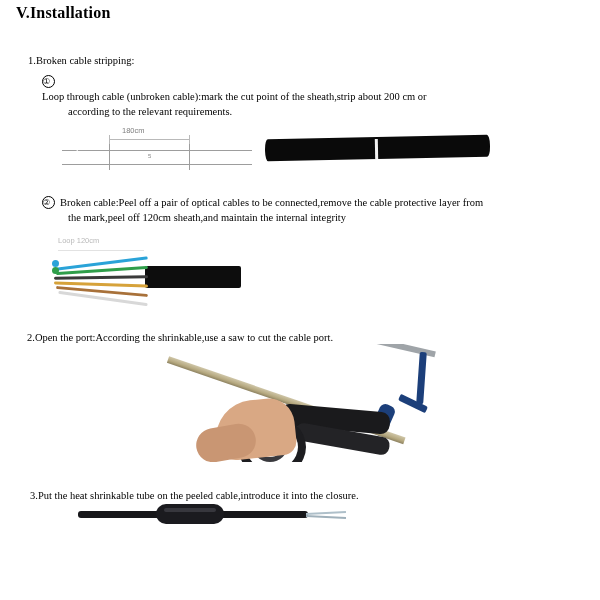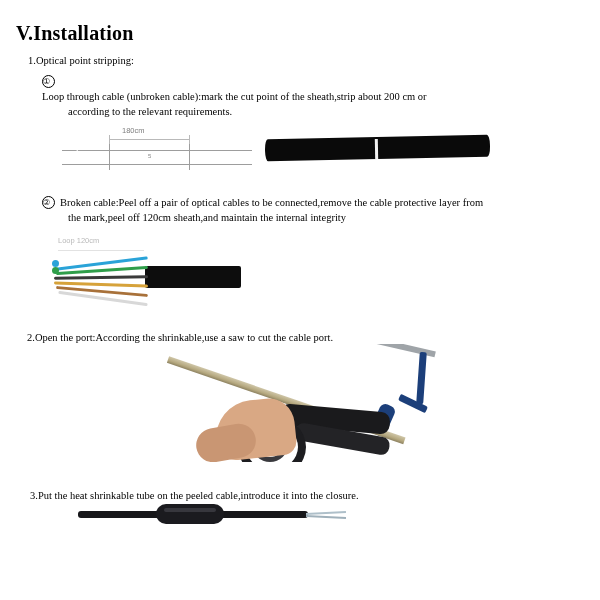--- a/index.html
+++ b/index.html
@@ -17,22 +17,22 @@
   }
   .page {
     position: absolute;
     left: 0; top: 0;
     width: 600px;
     height: 600px;
   }
   .heading {
     position: absolute;
     left: 16px;
-    top: 22px;
-    font-size: 20px;
+    top: 4px;
+    font-size: 16px;
     font-weight: bold;
     font-family: "Liberation Serif", serif;
     letter-spacing: 0.2px;
   }
   .step-line {
     position: absolute;
     font-size: 10.5px;
     font-family: "Liberation Serif", serif;
     color: #000;
     line-height: 1.45;
@@ -380,21 +380,21 @@
   .fig5 .tip-dark { background: #9fb0ba; }
 </style>
 </head>
 <body>
 
 <div class="page">
 
   <div class="heading">V.Installation</div>
 
   <div class="step-line step1">
-    <span>1.</span><span>Optical  point   stripping:</span>
+    <span>1.</span><span>Broken  cable   stripping:</span>
   </div>
 
   <div class="step-line bullet1">
     <span class="circ">①</span><span class="txt">Loop  through  cable  (unbroken  cable):mark  the  cut  point  of  the  sheath,strip  about  200  cm  or</span>
     <span class="indent-line2">according  to  the  relevant  requirements.</span>
   </div>
 
   <div class="fig1">
     <div class="dimlabel">180cm</div>
     <div class="dimline"></div>

